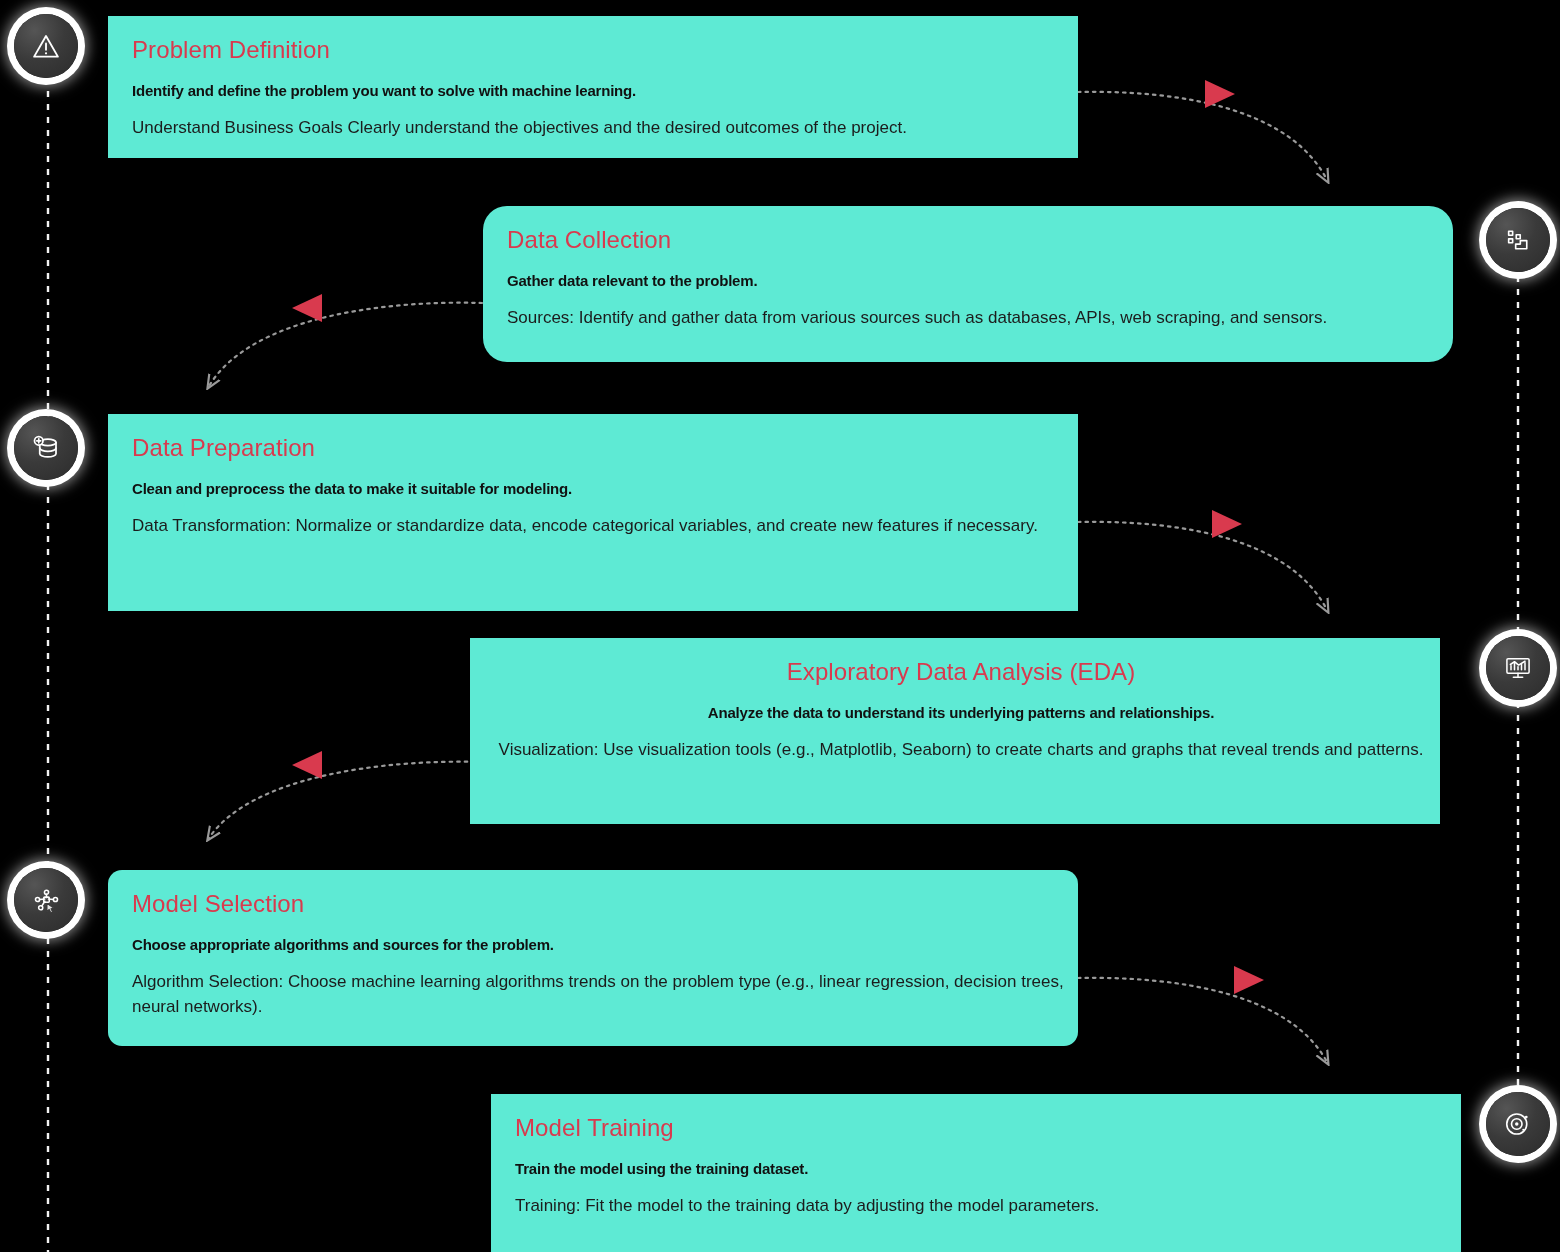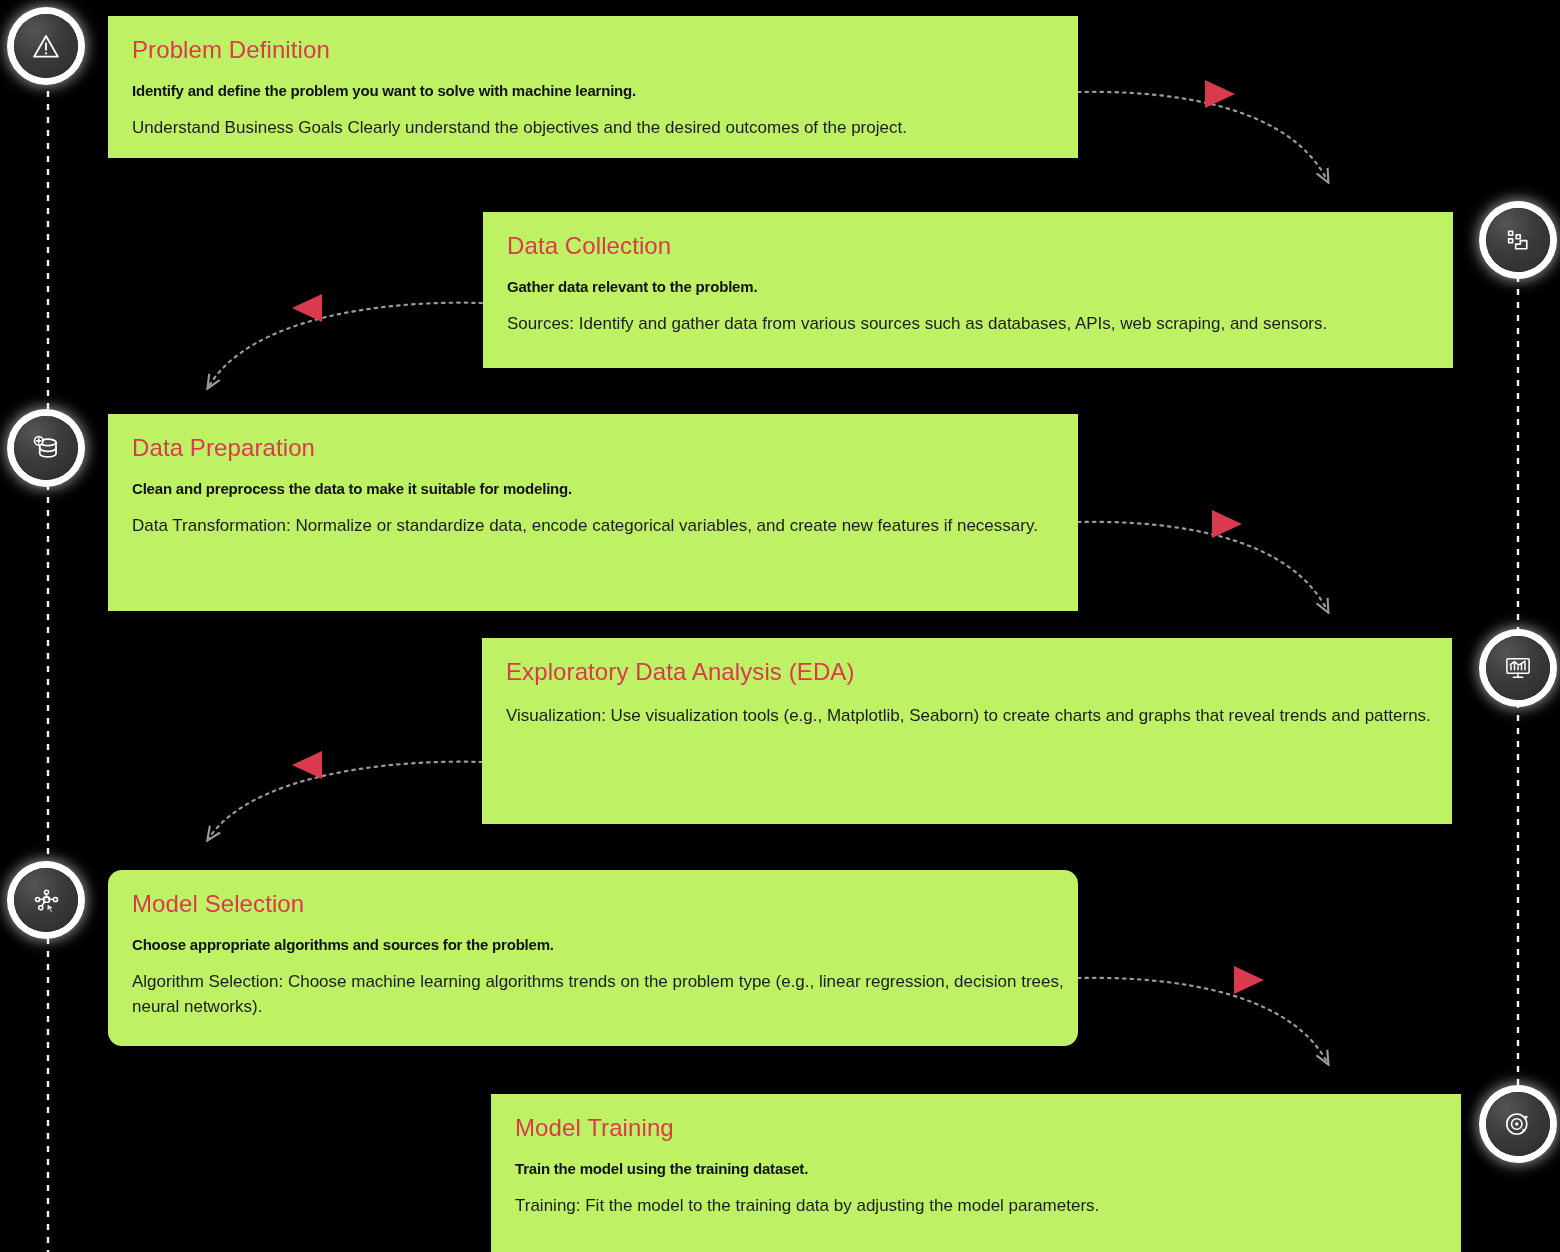--- a/index.html
+++ b/index.html
@@ -46,21 +46,21 @@
     z-index: 5;
     display: flex;
     align-items: center;
     justify-content: center;
   }
   .bubble svg { display: block; }
 
   
   .card {
     position: absolute;
-    background: #bef264;
+    background: #5eead4;
     box-sizing: border-box;
     padding: 20px 12px 22px 24px;
     z-index: 4;
   }
   .card-title {
     color: #d93a4e;
     font-size: 24px;
     font-weight: 400;
     line-height: 1.18;
     margin: 0 0 18px 0;
@@ -200,34 +200,35 @@
       </svg>
     </span>
   </div>
 
   <div class="card" style="left:108px; top:16px; width:970px; height:142px;">
     <div class="card-title">Problem Definition</div>
     <div class="card-headline">Identify and define the problem you want to solve with machine learning.</div>
     <div class="card-detail">Understand Business Goals  Clearly understand the objectives and the desired outcomes of the project.</div>
   </div>
 
-  <div class="card" style="left:483px; top:212px; width:970px; height:156px;">
+  <div class="card" style="left:483px; top:206px; width:970px; height:156px;border-radius:24px;">
     <div class="card-title">Data Collection</div>
     <div class="card-headline">Gather data relevant to the problem.</div>
     <div class="card-detail">Sources: Identify and gather data from various sources such as databases, APIs, web scraping, and sensors.</div>
   </div>
 
   <div class="card" style="left:108px; top:414px; width:970px; height:197px;">
     <div class="card-title">Data Preparation</div>
     <div class="card-headline">Clean and preprocess the data to make it suitable for modeling.</div>
     <div class="card-detail">Data Transformation: Normalize or standardize data, encode categorical variables, and create new features if necessary.</div>
   </div>
 
-  <div class="card" style="left:482px; top:638px; width:970px; height:186px;">
+  <div class="card" style="left:470px; top:638px; width:970px; height:186px;text-align:center;">
     <div class="card-title">Exploratory Data Analysis (EDA)</div>
+    <div class="card-headline">Analyze the data to understand its underlying patterns and relationships.</div>
     <div class="card-detail">Visualization: Use visualization tools (e.g., Matplotlib, Seaborn) to create charts and graphs that reveal trends and patterns.</div>
   </div>
 
   <div class="card" style="left:108px; top:870px; width:970px; height:176px;border-radius:14px;">
     <div class="card-title">Model Selection</div>
     <div class="card-headline">Choose appropriate algorithms and sources for the problem.</div>
     <div class="card-detail">Algorithm Selection: Choose machine learning algorithms trends on the problem type (e.g., linear regression, decision trees, neural networks).</div>
   </div>
 
   <div class="card" style="left:483px; top:1094px; width:970px; height:158px;margin-left:8px;">

